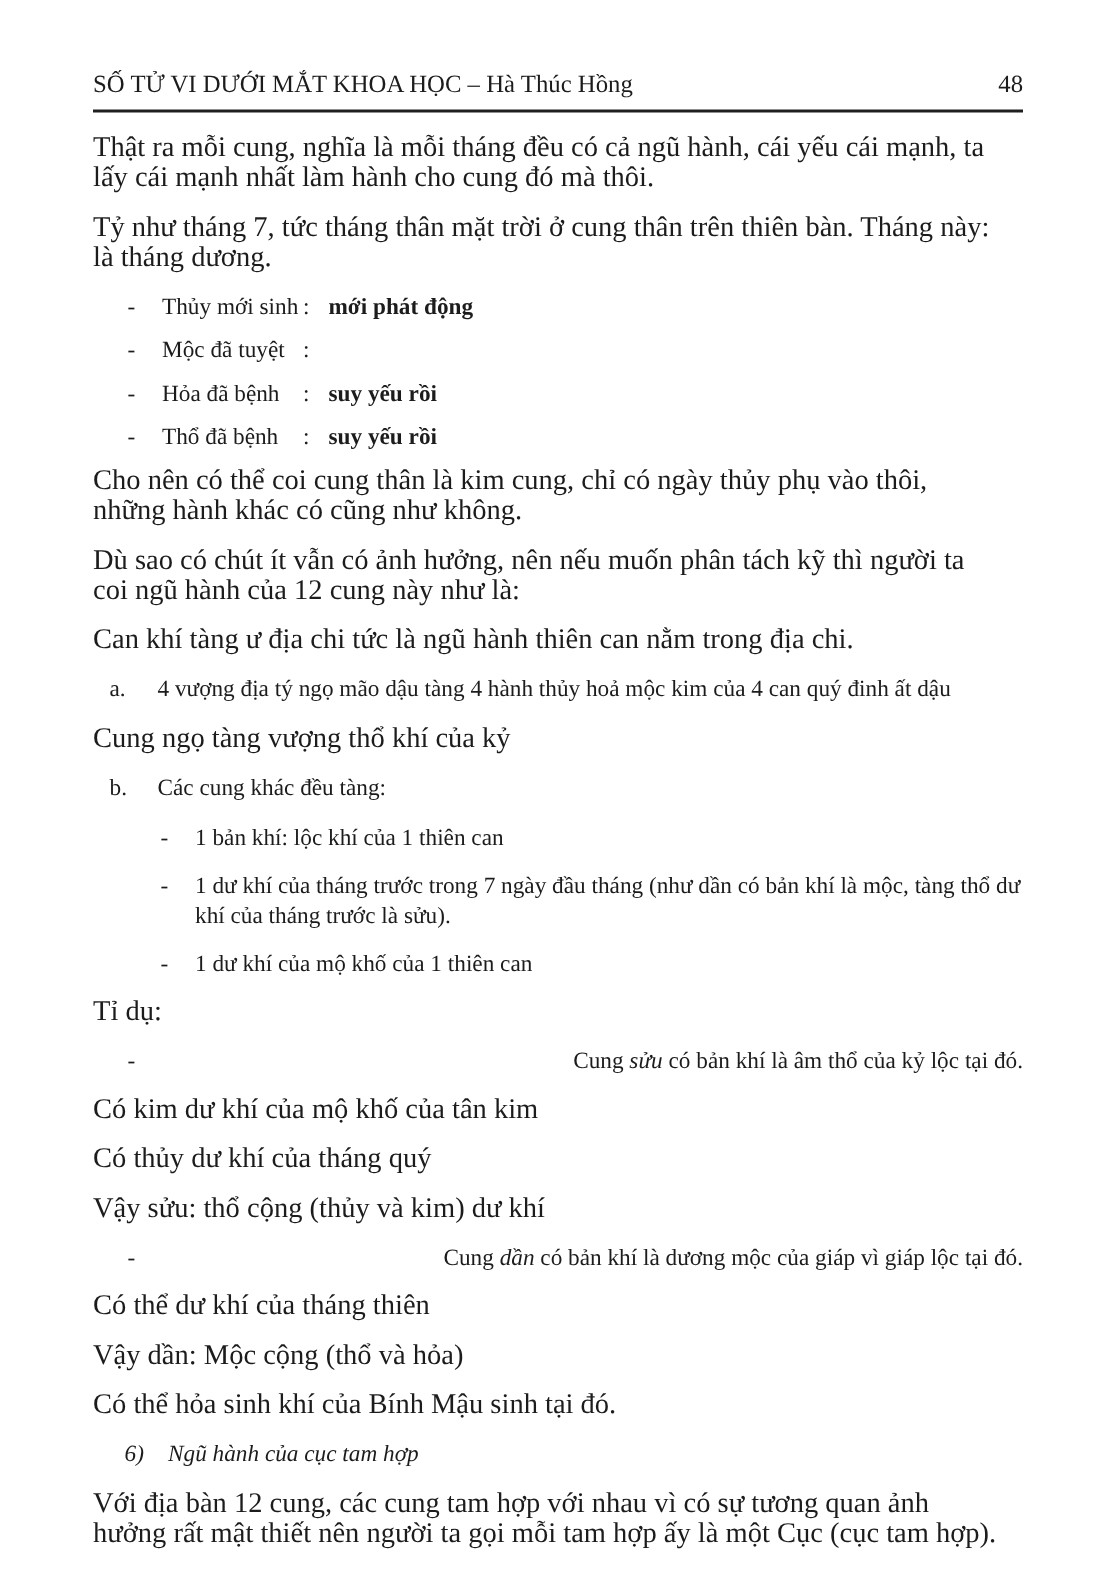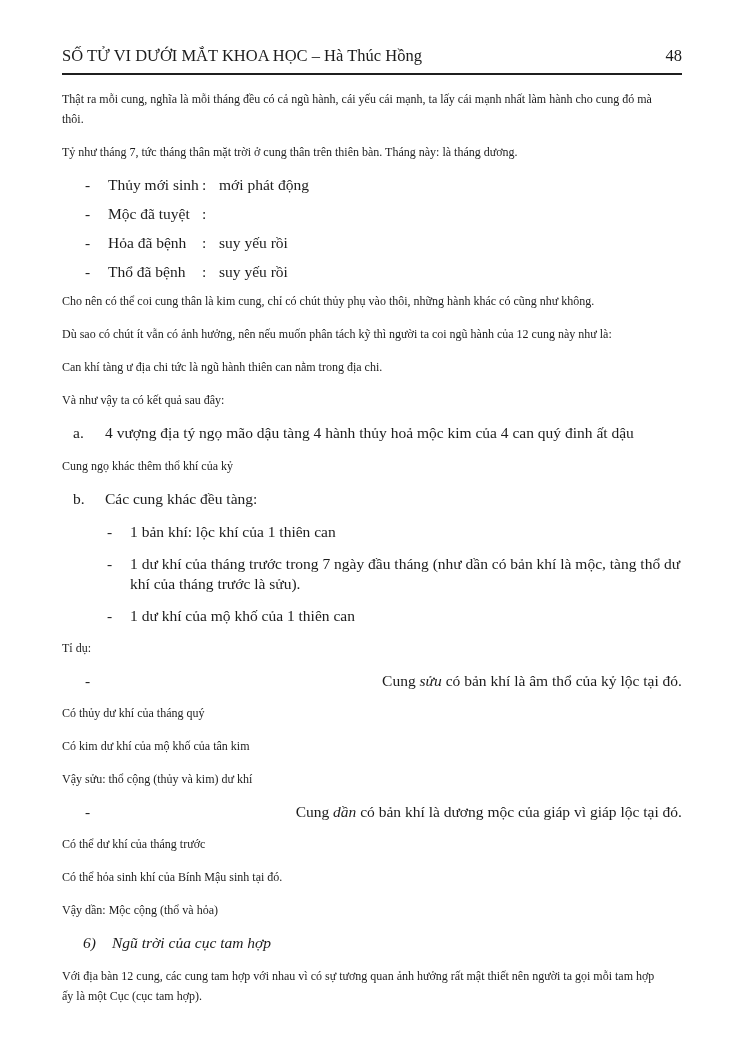--- a/index.html
+++ b/index.html
@@ -26,38 +26,38 @@
     align-items: center;
     font-size: 16.5px;
     line-height: 20px;
   }
   .header-rule {
     border: none;
     border-top: 2px solid #1f1f1f;
     margin: 7px 0 14px 0;
   }
   .p {
-    font-size: 12px;
+    font-size: 19px;
     line-height: 20px;
     margin: 0 16px 13px 0;
   }
   .mb6 { margin-bottom: 6px; }
   
   .hanh-list { margin: 0 0 0 0; }
   .hanh-row {
     display: flex;
     padding-left: 23px;
     font-size: 15.5px;
     line-height: 20px;
     margin: 0 0 9px 0;
   }
   .hanh-dash { width: 23px; flex: none; }
   .hanh-label { width: 94px; flex: none; }
   .hanh-colon { width: 17px; flex: none; }
-  .hanh-desc { flex: 1; }
+  .hanh-desc { flex: 1; font-weight: bold; }
   
   .ab-row {
     display: flex;
     padding-left: 11px;
     font-size: 15.5px;
     line-height: 20px;
     margin: 0 0 13px 0;
   }
   .ab-marker { width: 32px; flex: none; }
   .ab-text { flex: 1; }
@@ -128,34 +128,33 @@
       <span class="hanh-desc">suy yếu rồi</span>
     </div>
     <div class="hanh-row">
       <span class="hanh-dash">-</span>
       <span class="hanh-label">Thổ đã bệnh</span>
       <span class="hanh-colon">:</span>
       <span class="hanh-desc">suy yếu rồi</span>
     </div>
   </div>
 
-  <p class="p">Cho nên có thể coi cung thân là kim cung, chỉ có chút thủy phụ vào thôi, những hành khác có cũng như không.</p>
+  <p class="p">Cho nên có thể coi cung thân là kim cung, chỉ có ngày thủy phụ vào thôi, những hành khác có cũng như không.</p>
 
   <p class="p">Dù sao có chút ít vẫn có ảnh hưởng, nên nếu muốn phân tách kỹ thì người ta coi ngũ hành của 12 cung này như là:</p>
 
   <p class="p">Can khí tàng ư địa chi tức là ngũ hành thiên can nằm trong địa chi.</p>
 
-  <p class="p">Và như vậy ta có kết quả sau đây:</p>
 
   <div class="ab-row">
     <span class="ab-marker">a.</span>
     <span class="ab-text">4 vượng địa tý ngọ mão dậu tàng 4 hành thủy hoả mộc kim của 4 can quý đinh ất dậu</span>
   </div>
 
-  <p class="p">Cung ngọ khác thêm thổ khí của kỷ</p>
+  <p class="p">Cung ngọ tàng vượng thổ khí của kỷ</p>
 
   <div class="ab-row">
     <span class="ab-marker">b.</span>
     <span class="ab-text">Các cung khác đều tàng:</span>
   </div>
 
   <div>
     <div class="sub-row">
       <span class="sub-dash">-</span>
       <span class="sub-text">1 bản khí: lộc khí của 1 thiên can</span>
@@ -170,37 +169,37 @@
     </div>
   </div>
 
   <p class="p">Tỉ dụ:</p>
 
   <div class="ex-row">
     <span class="ex-dash">-</span>
     <span class="ex-text"><span>Cung </span><span class="it">sửu</span><span> có bản khí là âm thổ của kỷ lộc tại đó.</span></span>
   </div>
 
+  <p class="p">Có kim dư khí của mộ khố của tân kim</p>
+
   <p class="p">Có thủy dư khí của tháng quý</p>
-
-  <p class="p">Có kim dư khí của mộ khố của tân kim</p>
 
   <p class="p">Vậy sửu: thổ cộng (thủy và kim) dư khí</p>
 
   <div class="ex-row">
     <span class="ex-dash">-</span>
     <span class="ex-text"><span>Cung </span><span class="it">dần</span><span> có bản khí là dương mộc của giáp vì giáp lộc tại đó.</span></span>
   </div>
 
-  <p class="p">Có thể dư khí của tháng trước</p>
+  <p class="p">Có thể dư khí của tháng thiên</p>
+
+  <p class="p">Vậy dần: Mộc cộng (thổ và hỏa)</p>
 
   <p class="p">Có thể hỏa sinh khí của Bính Mậu sinh tại đó.</p>
-
-  <p class="p">Vậy dần: Mộc cộng (thổ và hỏa)</p>
 
   <div class="h6">
     <span class="h6-marker">6)</span>
-    <span>Ngũ trời của cục tam hợp</span>
+    <span>Ngũ hành của cục tam hợp</span>
   </div>
 
   <p class="p">Với địa bàn 12 cung, các cung tam hợp với nhau vì có sự tương quan ảnh hưởng rất mật thiết nên người ta gọi mỗi tam hợp ấy là một Cục (cục tam hợp).</p>
 
 </div>
 
 </body></html>

